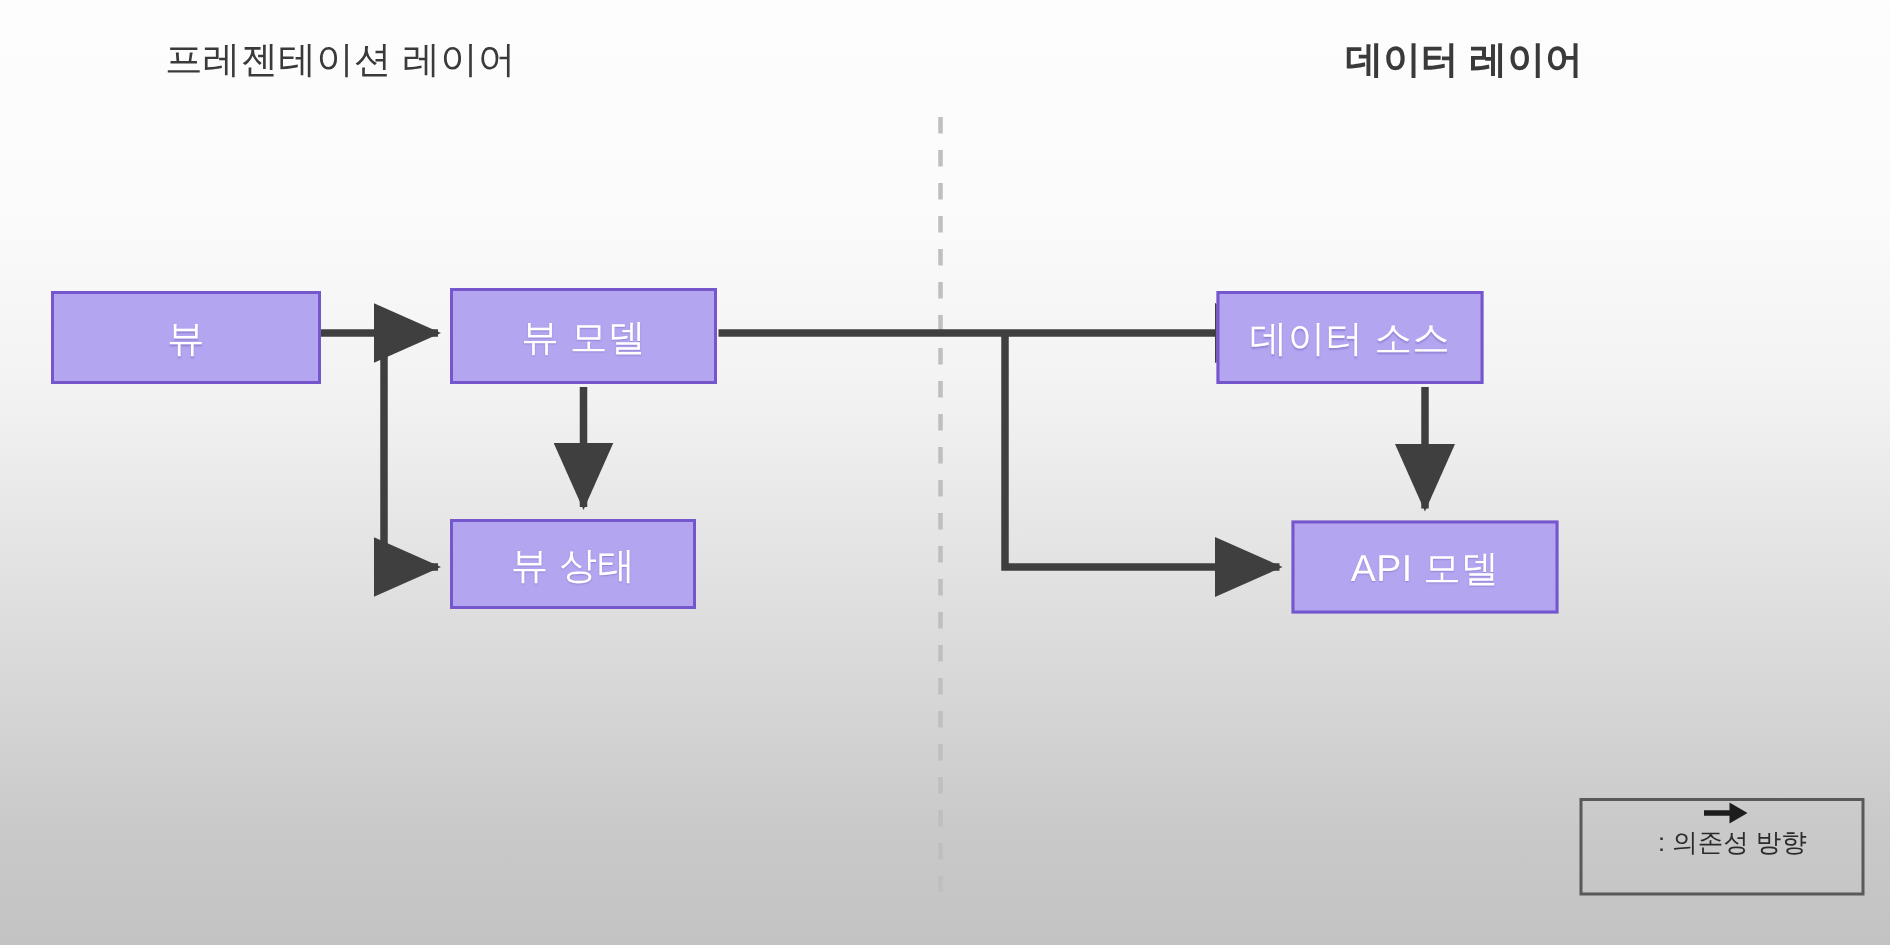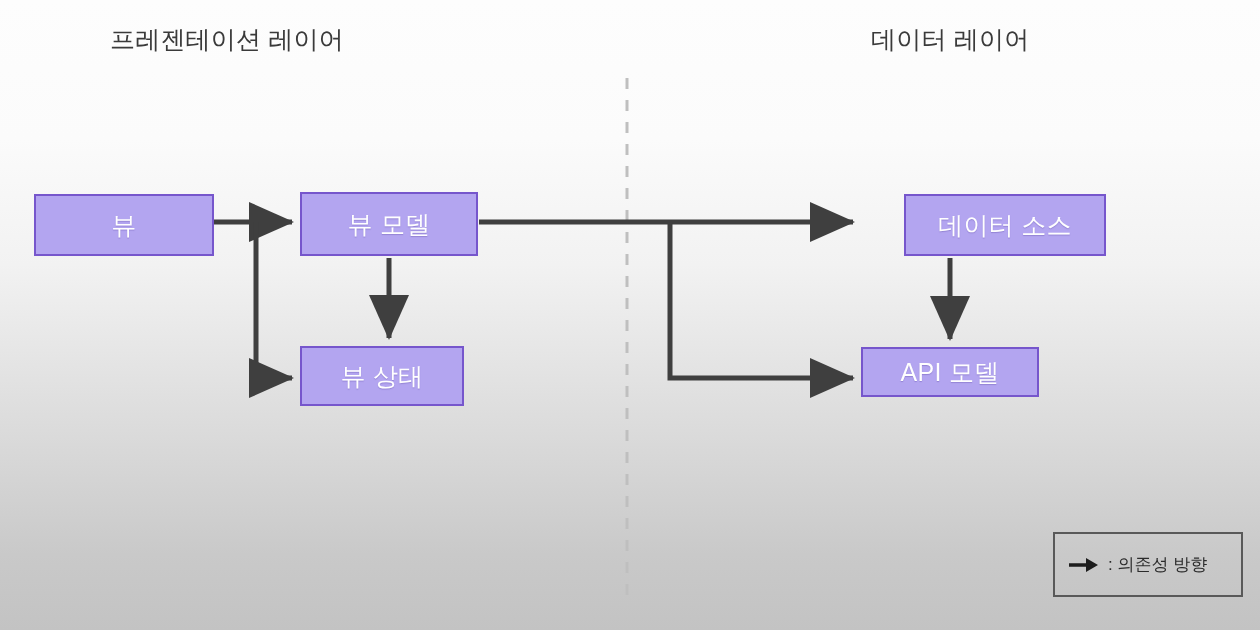--- a/index.html
+++ b/index.html
@@ -39,57 +39,59 @@
     color: #3a3a3a;
     letter-spacing: 0.2px;
     white-space: nowrap;
     font-weight: 400;
   }
   #title-presentation {
     left: 110px;
     top: 23px;
   }
   #title-data {
-    left: 871px;
+    left: 897px;
     top: 23px;
+    font-weight: bold;
   }
   .node {
     position: absolute;
     box-sizing: border-box;
     background: #b3a5f0;
     border: 2px solid #7656cc;
     display: flex;
     align-items: center;
     justify-content: center;
   }
   .node-label {
     font-size: 25px;
     color: #ffffff;
     letter-spacing: 0.3px;
     white-space: nowrap;
     text-shadow: 0 1px 1px rgba(90,70,160,0.35);
   }
   #node-view       { left: 34px;  top: 194px; width: 180px; height: 62px; }
   #node-viewmodel  { left: 300px; top: 192px; width: 178px; height: 64px; }
   #node-viewstate  { left: 300px; top: 346px; width: 164px; height: 60px; }
-  #node-datasource { left: 904px; top: 194px; width: 202px; height: 62px; }
-  #node-apimodel   { left: 861px; top: 347px; width: 178px; height: 50px; }
+  #node-datasource { left: 811px; top: 194px; width: 178px; height: 62px; }
+  #node-apimodel   { left: 861px; top: 347px; width: 178px; height: 62px; }
 
   #legend-box {
     position: absolute;
     left: 1053px;
     top: 532px;
     width: 190px;
     height: 65px;
     box-sizing: border-box;
     border: 2px solid #595959;
     background: transparent;
     display: flex;
     align-items: center;
     padding-left: 14px;
+    flex-direction: column;
   }
   #legend-arrow-icon {
     flex: 0 0 auto;
     width: 30px;
     height: 16px;
     margin-right: 9px;
   }
   #legend-text {
     font-size: 17px;
     color: #2b2b2b;

